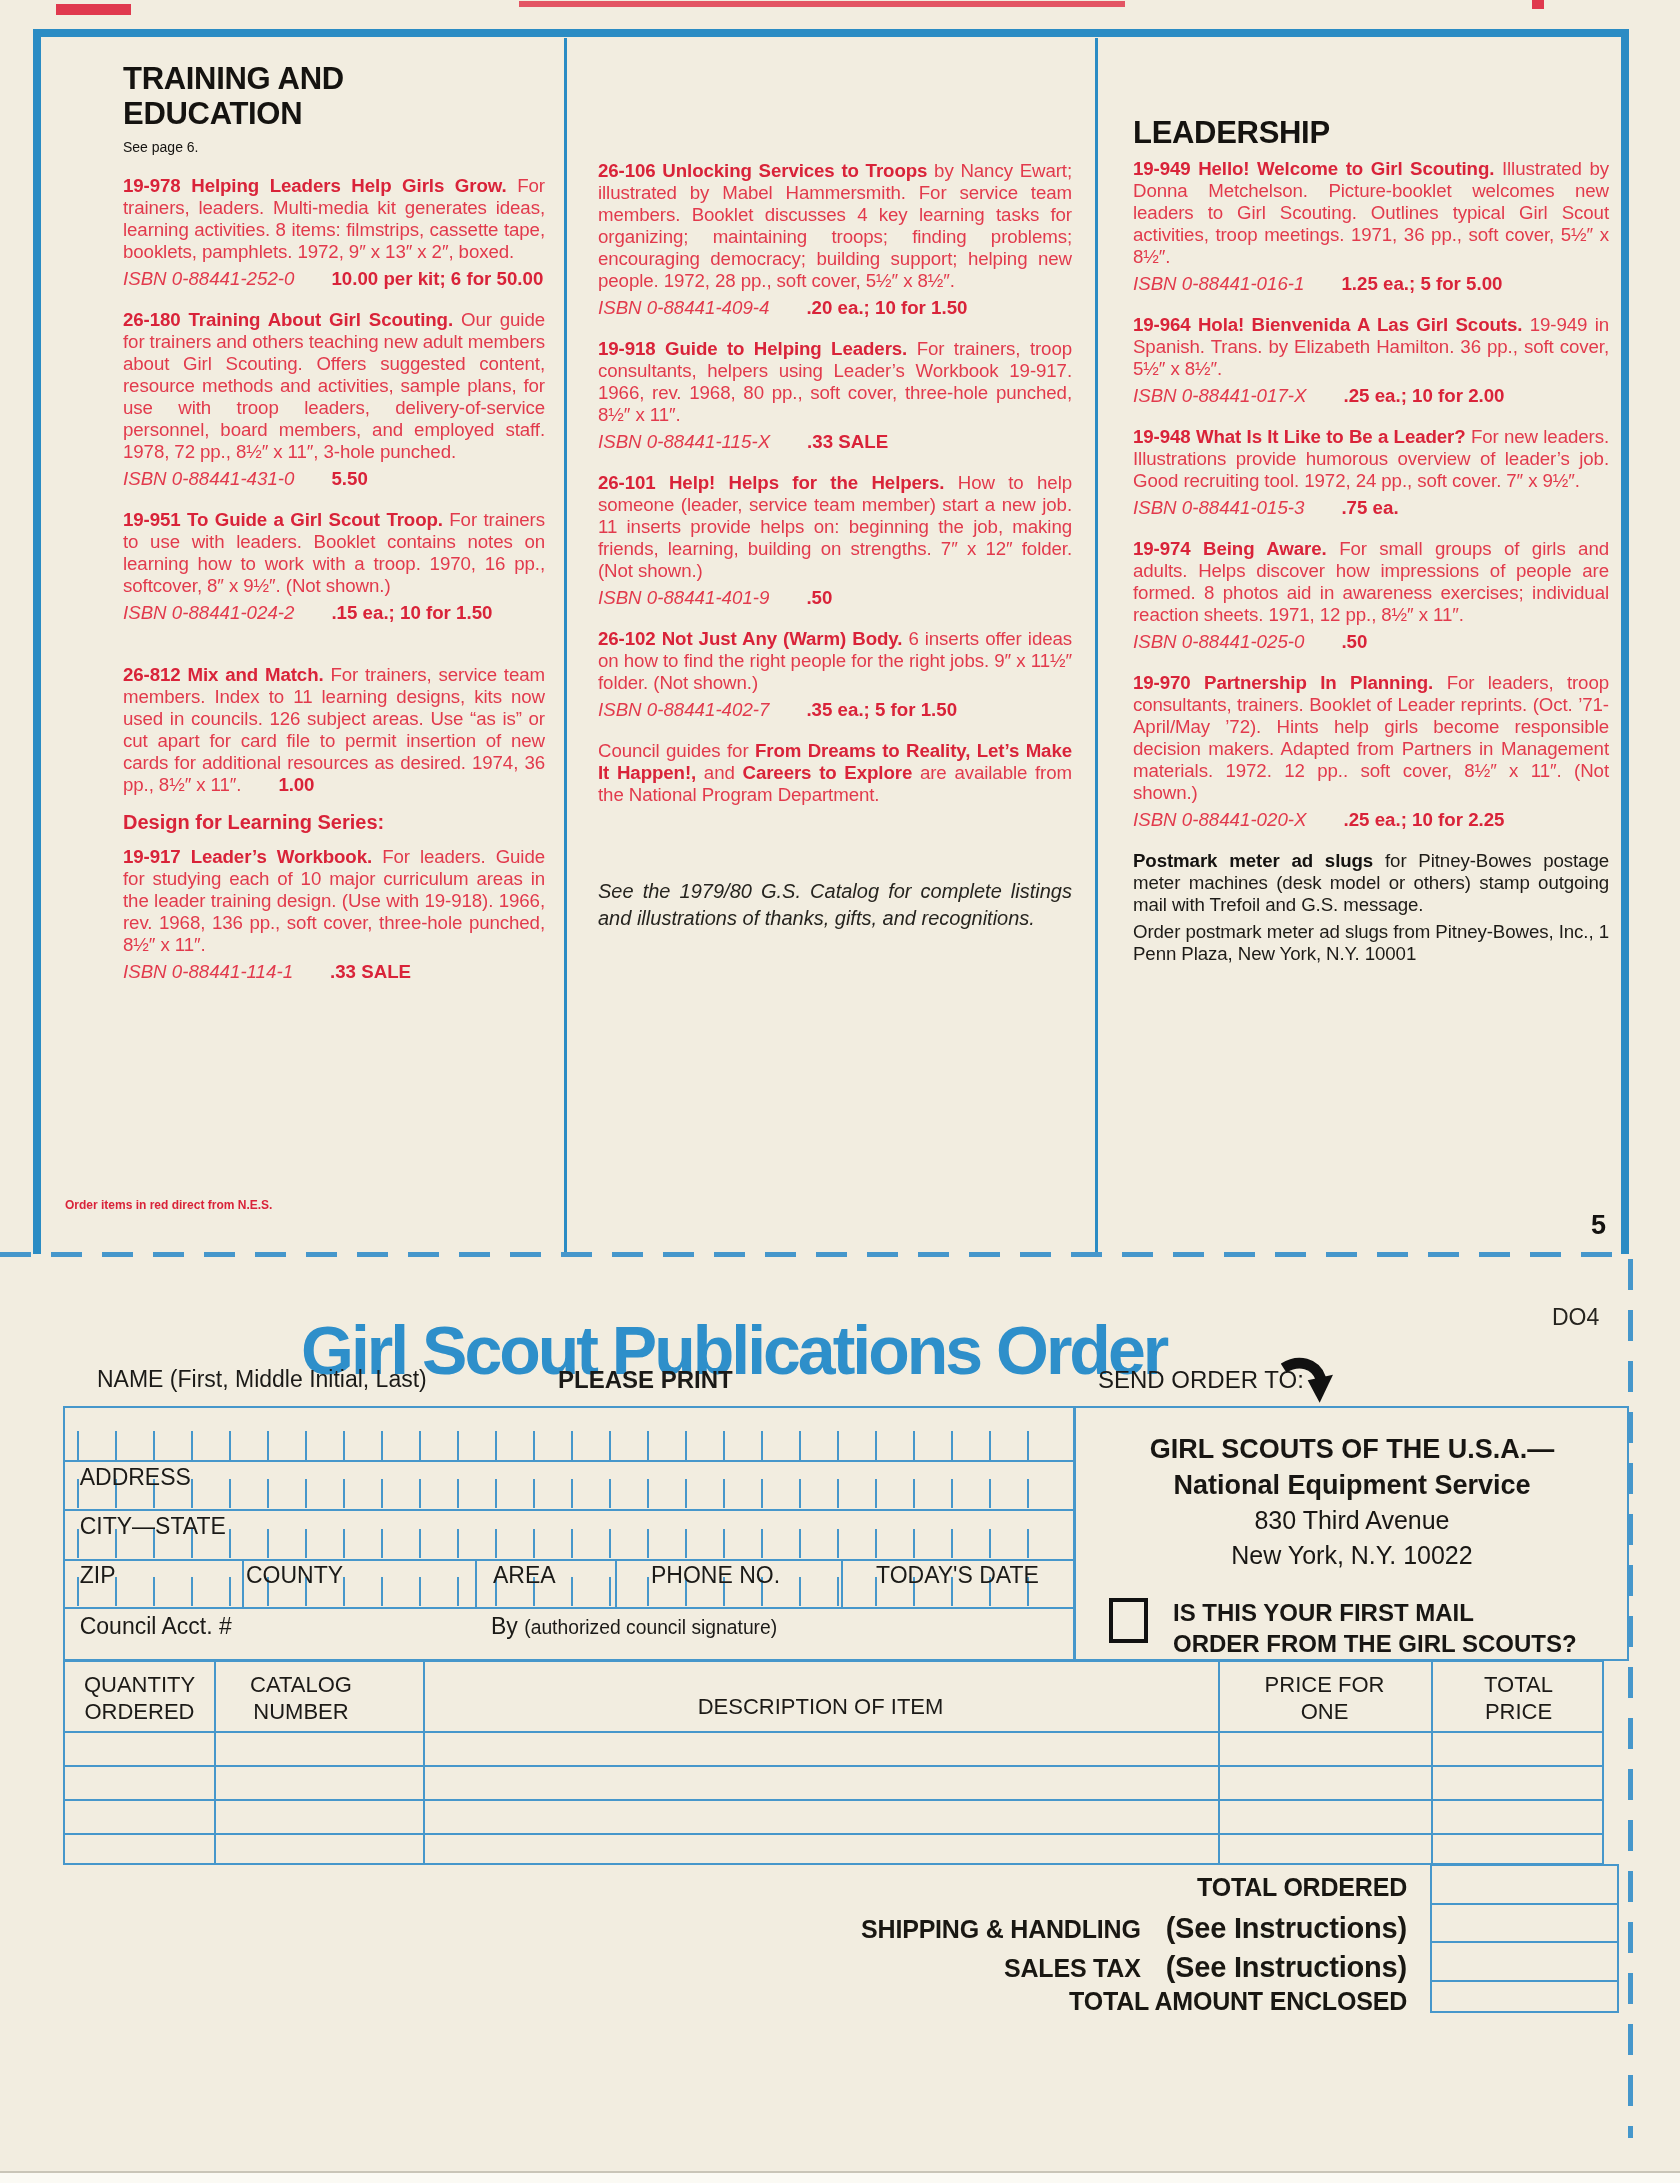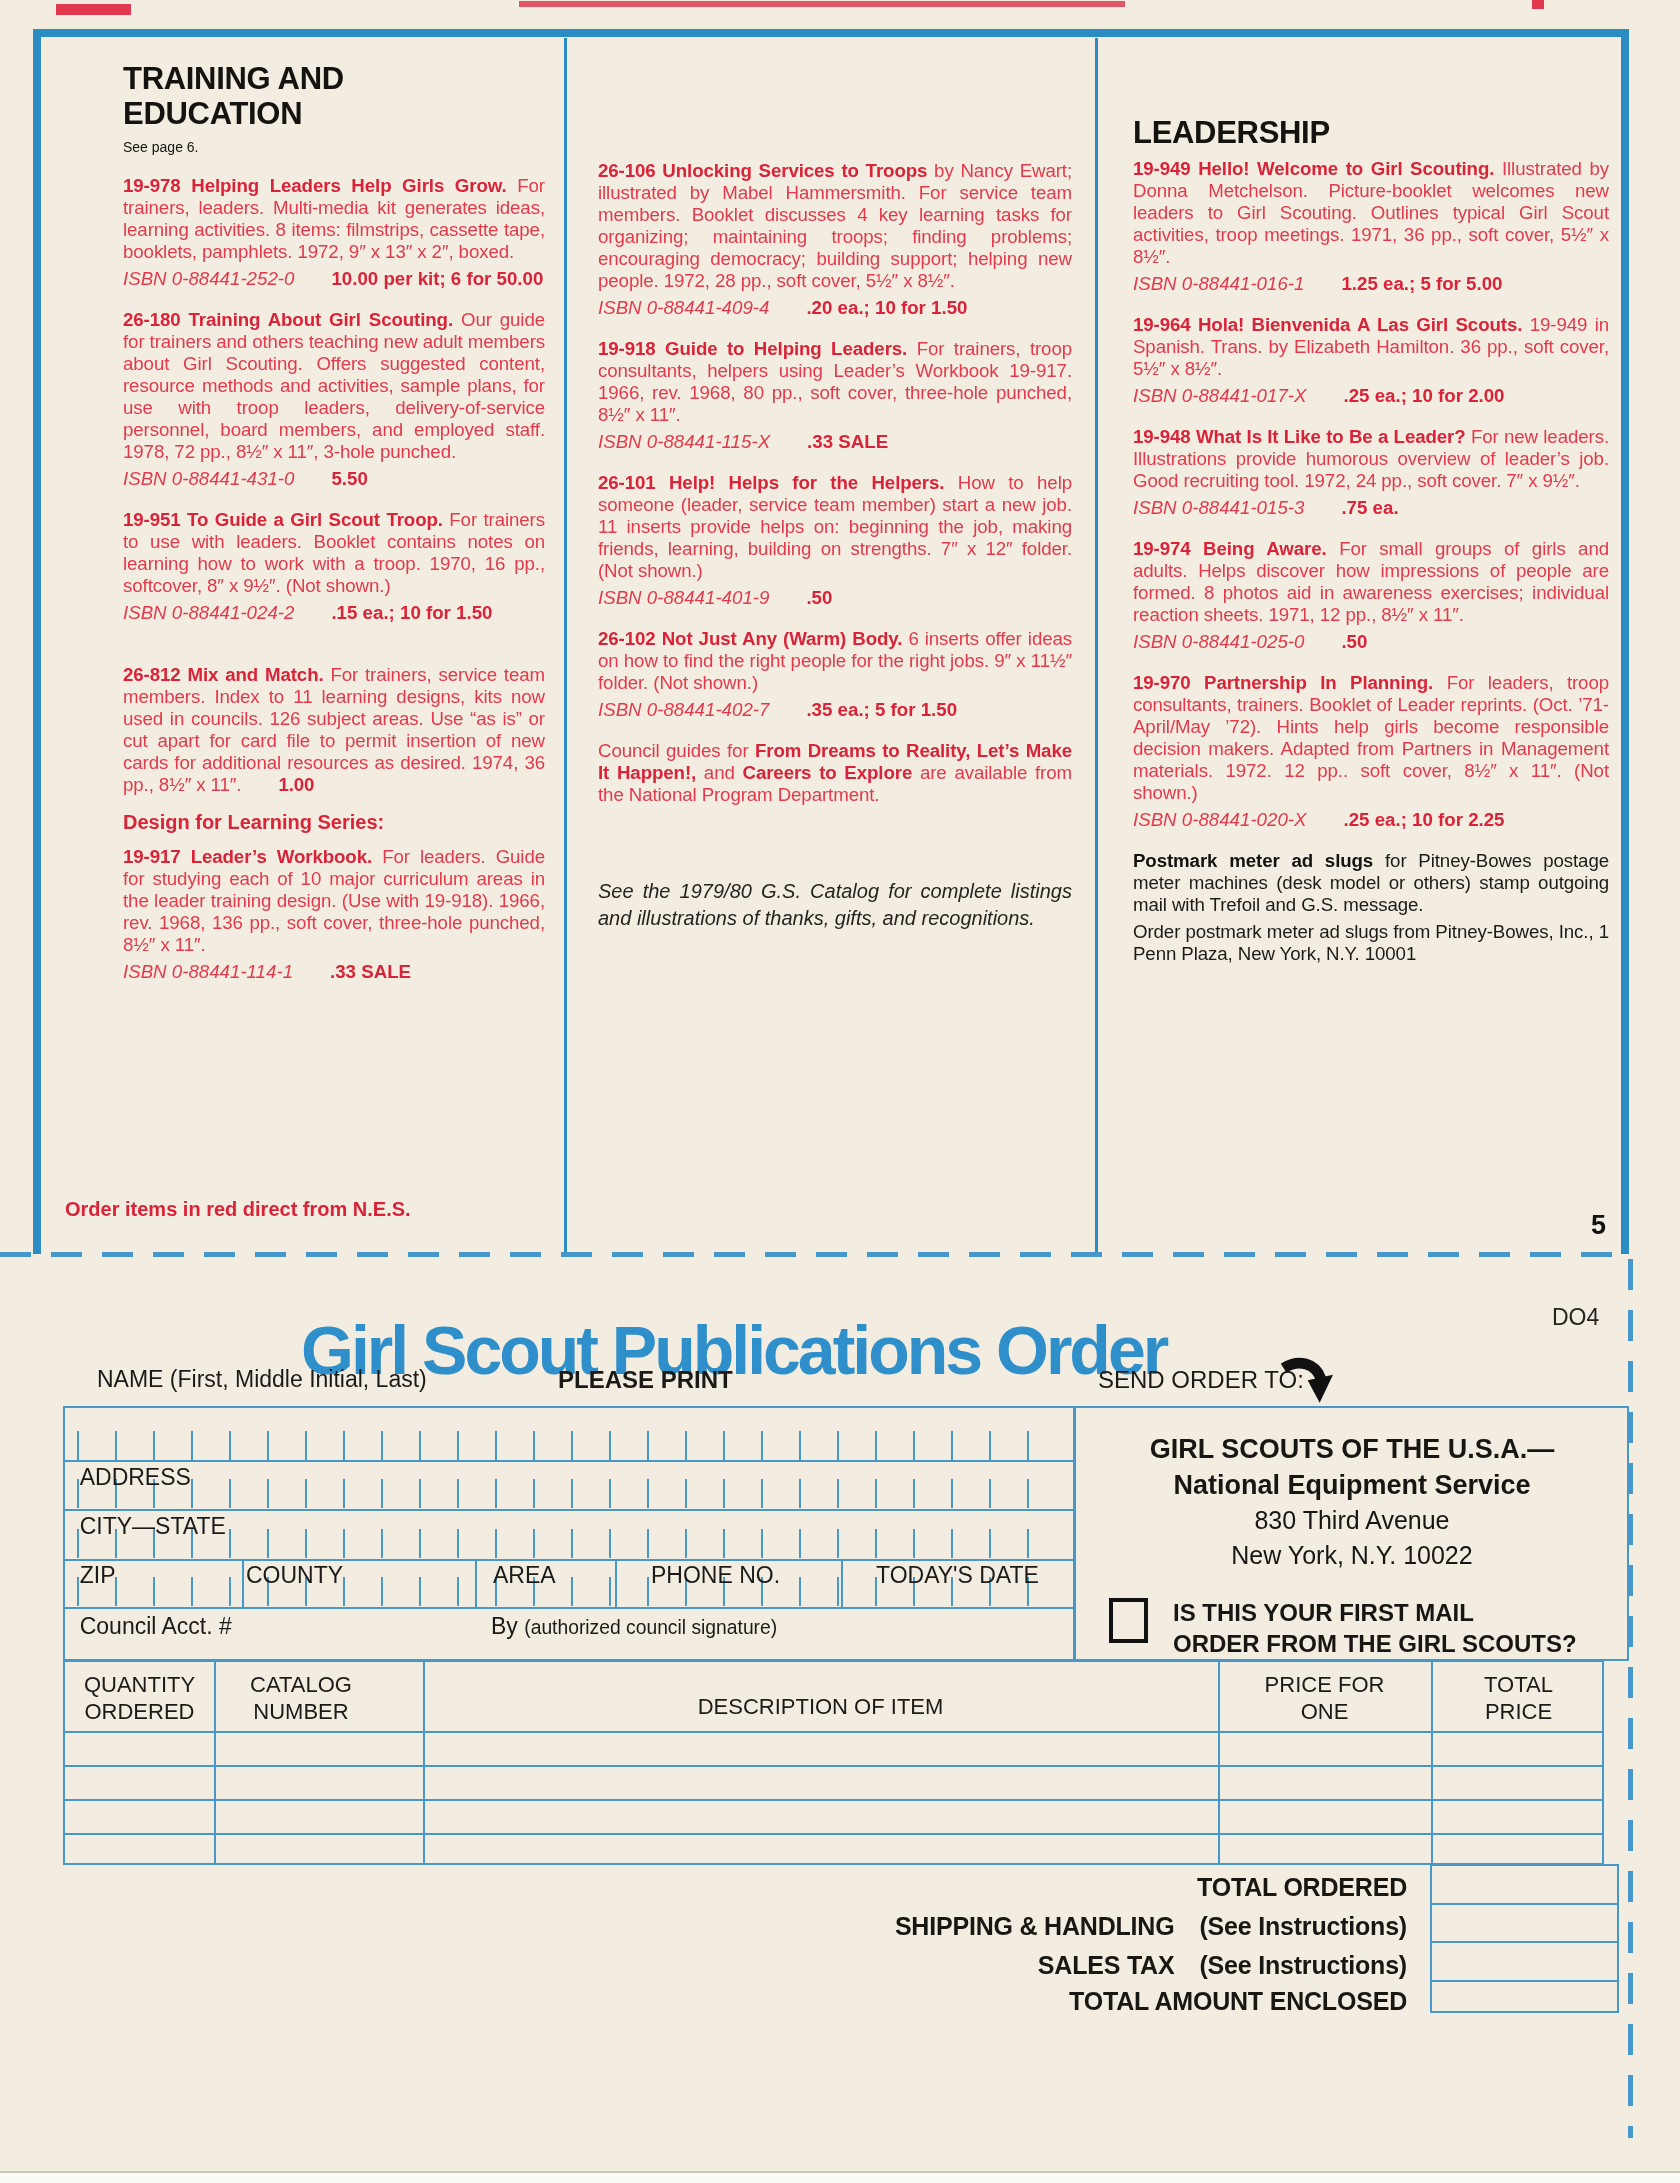--- a/index.html
+++ b/index.html
@@ -36,21 +36,21 @@
   .entry .etitle{color:var(--red-bold);}
   .entry.black{color:var(--ink);}
   .entry.black .etitle{color:#141210;}
   .isbn-line{font-size:18.7px;line-height:22px;color:var(--red);margin-bottom:18.7px;text-align:left;}
   .isbn-line i{font-style:italic;}
   .isbn-line b{color:var(--red-bold);margin-left:37px;}
   .price-inline{color:var(--red-bold);margin-left:37px;}
   .series-heading{font-size:20px;font-weight:bold;color:var(--red-bold);margin:14.7px 0 12px;text-align:left;}
   .italic-note{font-size:20px;line-height:27px;font-style:italic;color:#26241f;margin-top:72px;text-align:justify;}
 
-  .order-note{position:absolute;left:65px;top:1198px;font-size:20px;font-weight:bold;color:var(--red-bold);}
+  .order-note{position:absolute;left:65px;top:1198px;font-size:12px;font-weight:bold;color:var(--red-bold);}
   .page-num{position:absolute;left:1591px;top:1210px;font-size:27px;font-weight:bold;color:#141210;}
 
   
   .dash-h{position:absolute;left:0;top:1252px;width:1631px;height:4.7px;
     background:repeating-linear-gradient(90deg,var(--blue-line) 0 31px,transparent 31px 51px);}
   .dash-v{position:absolute;left:1628px;top:1259px;width:4.7px;height:879px;
     background:repeating-linear-gradient(180deg,var(--blue-line) 0 31px,transparent 31px 51px);}
 
   
   .form-title{position:absolute;left:301px;top:1270px;font-size:68px;font-weight:bold;
@@ -81,21 +81,21 @@
   .order-table .cv{position:absolute;top:0;width:2px;height:100%;background:var(--blue-line);}
   .order-table .rh{position:absolute;left:0;width:100%;height:2px;background:var(--blue-line);}
   .th{position:absolute;top:9.3px;font-size:22px;line-height:27px;color:#1c1a17;text-align:center;}
   .trow{position:absolute;left:0;width:100%;height:33px;}
 
   .totalsbox{position:absolute;left:1430px;top:1864px;width:189px;height:149px;border:2px solid var(--blue-line);}
   .totalsbox .rh{position:absolute;left:0;width:100%;height:2px;background:var(--blue-line);}
   .totalsbox .tcell{position:absolute;left:0;width:100%;}
   .totrow{position:absolute;display:flex;justify-content:flex-end;align-items:baseline;gap:25px;
     left:600px;width:807px;font-size:25px;font-weight:bold;color:#191712;letter-spacing:-0.2px;white-space:nowrap;}
-  .totrow .tnote{font-size:25px;}
+  .totrow .tnote{font-size:29px;}
 
   .bottom-strip{position:absolute;left:0;top:2171px;width:100%;height:12.7px;background:#fbfaf4;border-top:2px solid #c9c5b8;}
 </style>
 </head>
 <body>
 
 <div class="page">
 
   <div class="redmark" style="left:56px;top:4px;width:75px;height:10.7px;"></div>
   <div class="redmark" style="left:519px;top:1.3px;width:606px;height:6px;opacity:.85;"></div>

